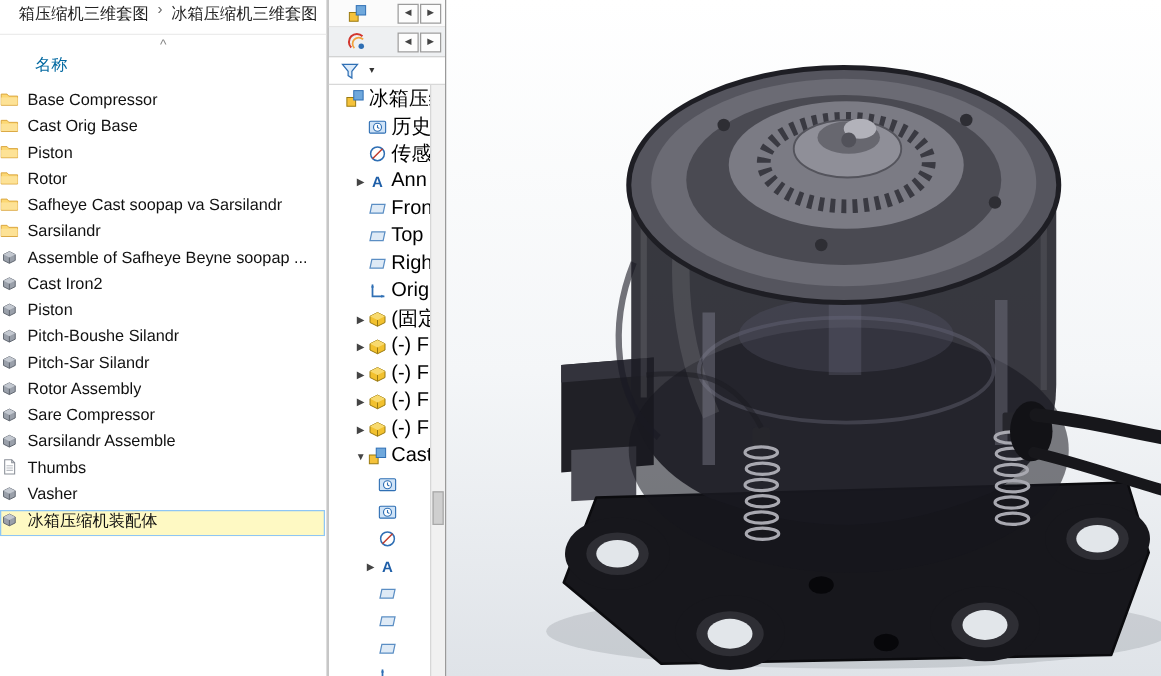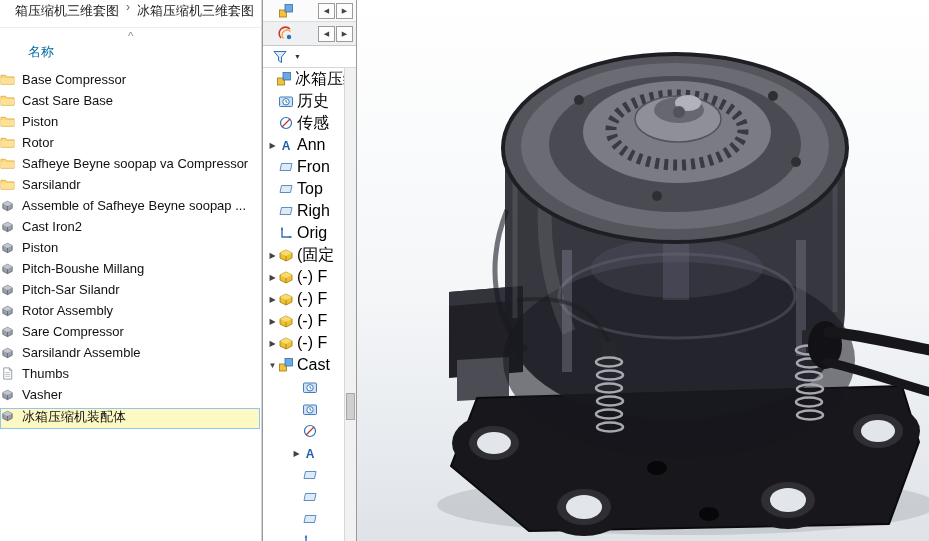--- a/index.html
+++ b/index.html
@@ -32,21 +32,21 @@
   .sw-row .ti{margin-left:12px}
   .navgrp{margin-left:auto;display:flex;gap:1px}
   .navbtn{width:17px;height:16px;border:1px solid #9c9c9c;background:#fdfdfd;color:#444;font-size:7px;
           line-height:13px;text-align:center;padding:0;cursor:default}
   .dd{font-size:7px;color:#333;margin-left:6px}
   .tree{position:absolute;top:68px;bottom:0;left:0;right:12px;overflow:hidden;background:#fff}
   .trow{height:22px;display:flex;align-items:center;padding-left:2px;white-space:nowrap;overflow:hidden}
   .trow .exp{width:11px;flex:none;font-size:8px;color:#444;text-align:center}
   .trow .ti{margin-right:3px}
   .tlabel{font-size:16px;color:#000}
-  .trow.ind1{padding-left:4px}
+  .trow.ind1{padding-left:20px}
   .trow.ind2{padding-left:28px}
   .vscroll{position:absolute;top:68px;bottom:0;right:0;width:12px;background:#f1f1f1;border-left:1px solid #d7d7d7}
   .vthumb{position:absolute;left:1px;right:1px;top:325px;height:27px;background:#cfcfcf;border:1px solid #a8a8a8}
 
   
   .viewport{position:absolute;left:356px;top:0;width:573px;height:541px;
             background:linear-gradient(180deg,#ffffff 0%,#f4f6f8 55%,#dfe3e8 100%);
             border-left:1px solid #9a9a9a}
   .vp-svg{position:absolute;inset:0;width:573px;height:541px}
   .hidden-defs{position:absolute;width:0;height:0;overflow:hidden}
@@ -129,42 +129,42 @@
           <svg class="fi" viewBox="0 0 16 16">
             <use href="#i-folder-icon" xlink:href="#i-folder-icon"></use>
           </svg>
           <span class="flabel">Base Compressor</span>
         </div>
 
         <div class="frow">
           <svg class="fi" viewBox="0 0 16 16">
             <use href="#i-folder-icon" xlink:href="#i-folder-icon"></use>
           </svg>
-          <span class="flabel">Cast Sare Base</span>
+          <span class="flabel">Cast Orig Base</span>
         </div>
 
         <div class="frow">
           <svg class="fi" viewBox="0 0 16 16">
             <use href="#i-folder-icon" xlink:href="#i-folder-icon"></use>
           </svg>
           <span class="flabel">Piston</span>
         </div>
 
         <div class="frow">
           <svg class="fi" viewBox="0 0 16 16">
             <use href="#i-folder-icon" xlink:href="#i-folder-icon"></use>
           </svg>
           <span class="flabel">Rotor</span>
         </div>
 
         <div class="frow">
           <svg class="fi" viewBox="0 0 16 16">
             <use href="#i-folder-icon" xlink:href="#i-folder-icon"></use>
           </svg>
-          <span class="flabel">Safheye Beyne soopap va Compressor</span>
+          <span class="flabel">Safheye Cast soopap va Sarsilandr</span>
         </div>
 
         <div class="frow">
           <svg class="fi" viewBox="0 0 16 16">
             <use href="#i-folder-icon" xlink:href="#i-folder-icon"></use>
           </svg>
           <span class="flabel">Sarsilandr</span>
         </div>
 
         <div class="frow">
@@ -185,21 +185,21 @@
           <svg class="fi" viewBox="0 0 16 16">
             <use href="#i-part-icon" xlink:href="#i-part-icon"></use>
           </svg>
           <span class="flabel">Piston</span>
         </div>
 
         <div class="frow">
           <svg class="fi" viewBox="0 0 16 16">
             <use href="#i-part-icon" xlink:href="#i-part-icon"></use>
           </svg>
-          <span class="flabel">Pitch-Boushe Millang</span>
+          <span class="flabel">Pitch-Boushe Silandr</span>
         </div>
 
         <div class="frow">
           <svg class="fi" viewBox="0 0 16 16">
             <use href="#i-part-icon" xlink:href="#i-part-icon"></use>
           </svg>
           <span class="flabel">Pitch-Sar Silandr</span>
         </div>
 
         <div class="frow">

